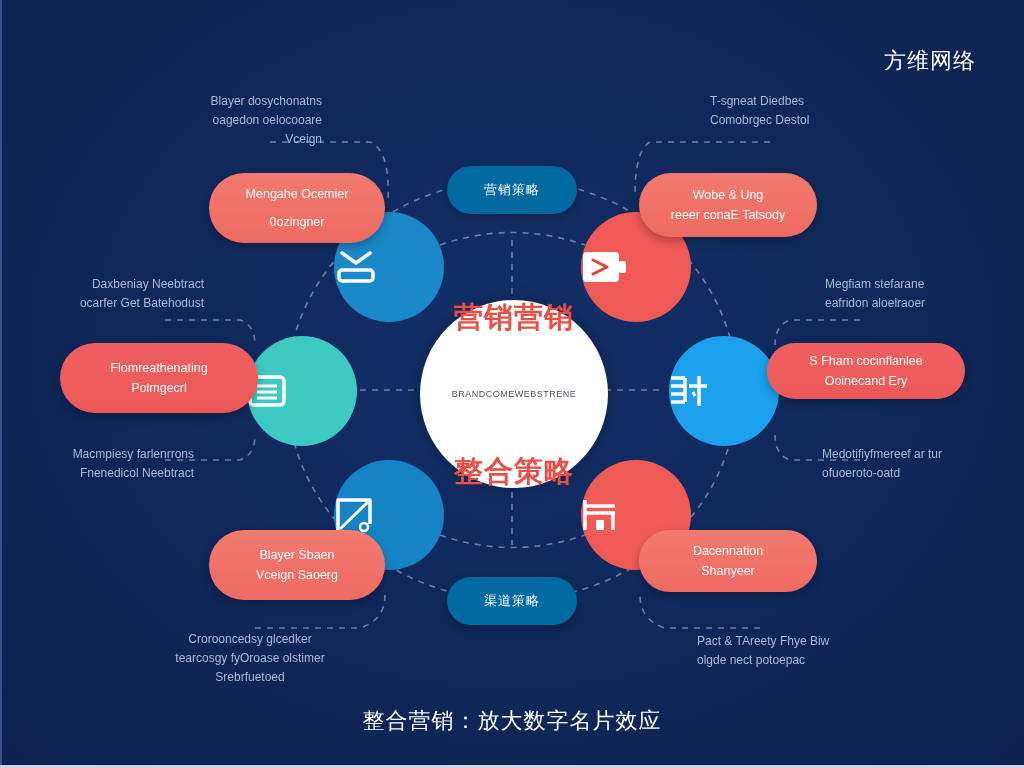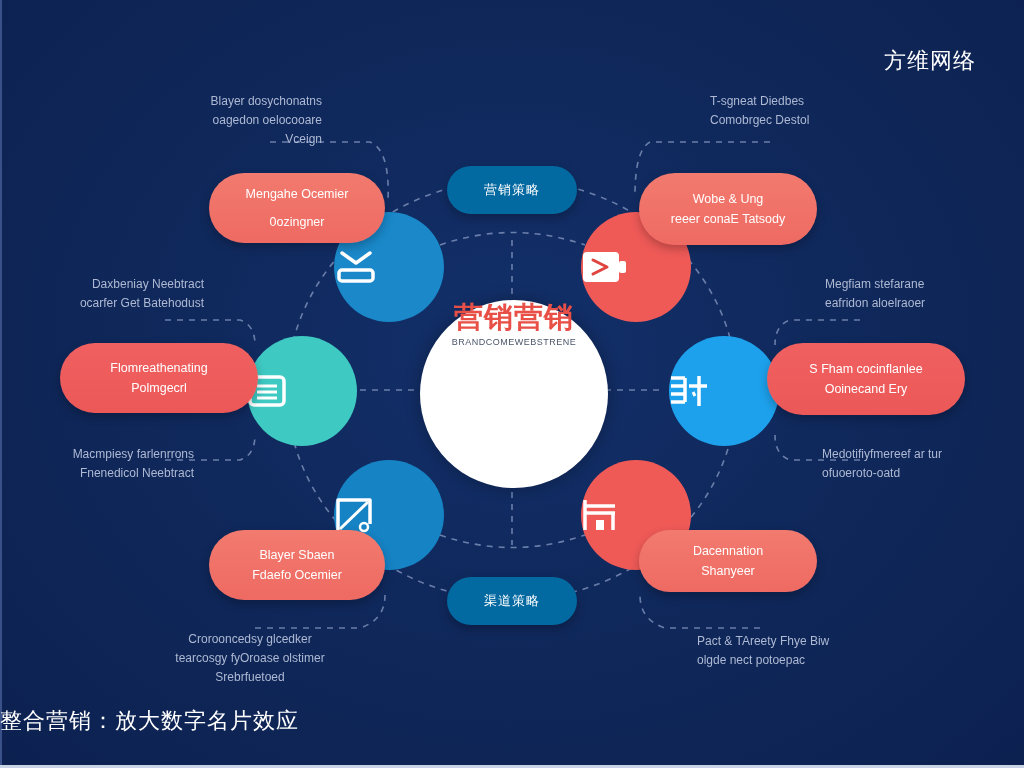--- a/index.html
+++ b/index.html
@@ -7,25 +7,25 @@
     width:1024px; height:768px; overflow:hidden; position:relative;
     background:#0e2555;
     font-family:"Liberation Sans","DejaVu Sans",sans-serif;
   }
   .frame { position:absolute; left:0; top:0; width:1024px; height:766px;
     background:radial-gradient(ellipse at 50% 45%, #13306a 0%, #0f2759 55%, #0c2150 100%); }
   .bottom-edge { position:absolute; left:0; top:765px; width:1024px; height:3px; background:#c9d3e6; }
   .left-edge { position:absolute; left:0; top:0; width:2px; height:766px; background:#3a5088; }
   svg.lines { position:absolute; left:0; top:0; }
   .brand { position:absolute; right:48px; top:46px; color:#ffffff; font-size:22px; letter-spacing:1px; }
-  .caption { position:absolute; left:0; width:1024px; top:706px; text-align:left; color:#ffffff; font-size:22px; letter-spacing:1px; }
+  .caption { position:absolute; left:0; width:1024px; top:706px; text-align:center; color:#ffffff; font-size:22px; letter-spacing:1px; }
   .note { position:absolute; color:#aeb9d3; font-size:12px; line-height:19px; white-space:nowrap; }
   .note.right-align { text-align:right; }
   .note.center-align { text-align:center; }
-  .circle { position:absolute; border-radius:50%; display:flex; align-items:center; justify-content:flex-start; }
+  .circle { position:absolute; border-radius:50%; display:flex; align-items:center; justify-content:space-between; }
   .pill { position:absolute; border-radius:40px; display:flex; flex-direction:column; align-items:center; justify-content:center;
     color:#fff; font-size:12.5px; line-height:20px; text-align:center; box-shadow:0 4px 10px rgba(0,0,0,0.25); }
   .pill.coral { background:linear-gradient(180deg,#f27a6e,#ee6a62); }
   .pill.red { background:linear-gradient(180deg,#f06060,#ec5858); }
   .pill.navy { background:#0369a1; font-size:13px; letter-spacing:1px; }
   .center-circle { background:#ffffff; flex-direction:column; box-shadow:0 0 16px rgba(0,0,0,0.3); }
   .center-cn { color:#e84f46; font-size:29px; font-weight:bold; letter-spacing:1px; line-height:34px; }
   .center-en { color:#4a556a; font-size:9px; letter-spacing:0.5px; margin:3px 0; }
 </style>
 </head>
@@ -115,21 +115,21 @@
   <span>0ozingner</span>
 </div>
 
 <div class="circle" style="left:581px; top:212px; width:110px; height:110px; background:#ef5a57;">
   <svg width="48" height="34" viewBox="0 0 48 34">
     <rect x="2" y="2" width="36" height="30" rx="4" fill="#fff"></rect>
     <rect x="38" y="11" width="7" height="12" rx="2" fill="#fff"></rect>
     <polyline points="12,10 26,17 12,24" fill="none" stroke="#e0443f" stroke-width="3" stroke-linecap="round" stroke-linejoin="round"></polyline>
   </svg>
 </div>
-<div class="pill coral" style="left:639px; top:173px; width:178px; height:72px;">
+<div class="pill coral" style="left:639px; top:173px; width:178px; height:64px;">
   <span>Wobe &amp; Ung</span>
   <span>reeer conaE Tatsody</span>
 </div>
 
 <div class="circle" style="left:247px; top:336px; width:110px; height:110px; background:#3ec9c2;">
   <svg width="40" height="34" viewBox="0 0 40 34">
     <rect x="3" y="3" width="34" height="28" rx="4" fill="none" stroke="#fff" stroke-width="3.5"></rect>
     <line x1="10" y1="12" x2="30" y2="12" stroke="#fff" stroke-width="3"></line>
     <line x1="10" y1="18" x2="30" y2="18" stroke="#fff" stroke-width="3"></line>
     <line x1="10" y1="24" x2="30" y2="24" stroke="#fff" stroke-width="3"></line>
@@ -145,49 +145,50 @@
     <line x1="2" y1="4" x2="16" y2="4" stroke="#fff" stroke-width="3.5"></line>
     <line x1="2" y1="12" x2="16" y2="12" stroke="#fff" stroke-width="3.5"></line>
     <line x1="2" y1="20" x2="16" y2="20" stroke="#fff" stroke-width="3.5"></line>
     <line x1="2" y1="28" x2="16" y2="28" stroke="#fff" stroke-width="3.5"></line>
     <line x1="16" y1="4" x2="16" y2="28" stroke="#fff" stroke-width="3.5"></line>
     <line x1="20" y1="12" x2="38" y2="12" stroke="#fff" stroke-width="3.5"></line>
     <line x1="30" y1="2" x2="30" y2="32" stroke="#fff" stroke-width="3.5"></line>
     <line x1="24" y1="18" x2="26" y2="22" stroke="#fff" stroke-width="3"></line>
   </svg>
 </div>
-<div class="pill red" style="left:767px; top:343px; width:198px; height:72px;">
+<div class="pill red" style="left:767px; top:343px; width:198px; height:56px;">
   <span>S Fham cocinflanlee</span>
   <span>Ooinecand Ery</span>
 </div>
 
 <div class="circle" style="left:334px; top:460px; width:110px; height:110px; background:#1683c4;">
   <svg width="40" height="38" viewBox="0 0 40 38">
     <path d="M4 35 L4 4 L36 4 L36 28" fill="none" stroke="#fff" stroke-width="3.5" stroke-linejoin="round"></path>
     <line x1="6" y1="33" x2="34" y2="6" stroke="#fff" stroke-width="3"></line>
     <circle cx="30" cy="31" r="4" fill="none" stroke="#fff" stroke-width="2.5"></circle>
   </svg>
 </div>
 <div class="pill coral" style="left:209px; top:530px; width:176px; height:70px;">
   <span>Blayer Sbaen</span>
-  <span>Fdaefo Ocemier</span>
+  <span>Vceign Saoerg</span>
 </div>
 
 <div class="circle" style="left:581px; top:460px; width:110px; height:110px; background:#ef5a57;">
   <svg width="38" height="34" viewBox="0 0 38 34">
     <line x1="4" y1="2" x2="4" y2="32" stroke="#fff" stroke-width="3.5"></line>
     <line x1="4" y1="8" x2="34" y2="8" stroke="#fff" stroke-width="3.5"></line>
     <line x1="4" y1="15" x2="34" y2="15" stroke="#fff" stroke-width="3.5"></line>
     <line x1="32" y1="15" x2="32" y2="32" stroke="#fff" stroke-width="3.5"></line>
     <rect x="15" y="22" width="8" height="10" fill="#fff"></rect>
   </svg>
 </div>
 <div class="pill coral" style="left:639px; top:530px; width:178px; height:62px;">
   <span>Dacennation</span>
   <span>Shanyeer</span>
 </div>
 
 <div class="circle center-circle" style="left:420px; top:300px; width:188px; height:188px;">
   <div class="center-cn">营销营销</div>
   <div class="center-en">BRANDCOMEWEBSTRENE</div>
+  <div class="center-cn">整合策略</div>
 </div>
 
 <div class="caption">整合营销：放大数字名片效应</div>
 
 </body></html>

